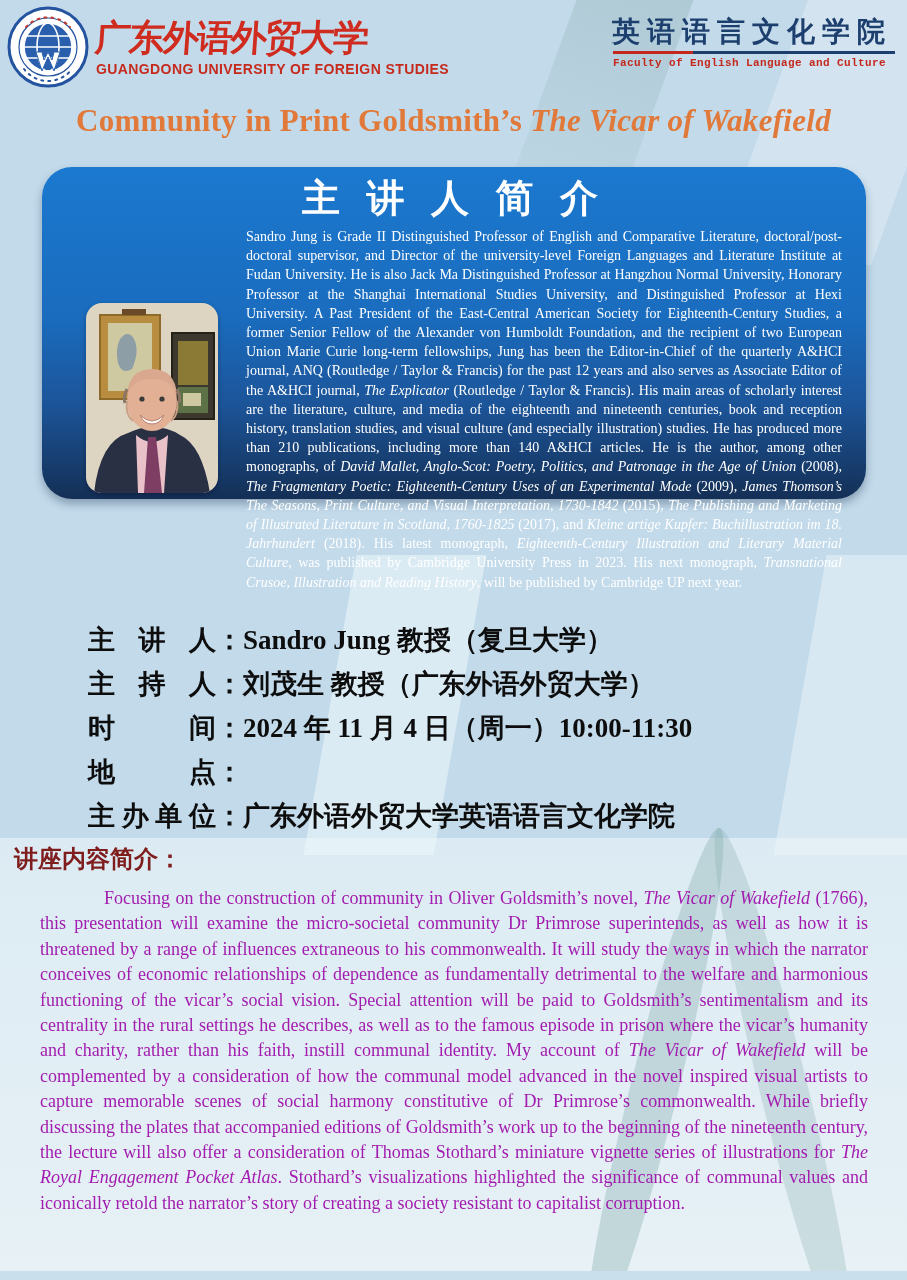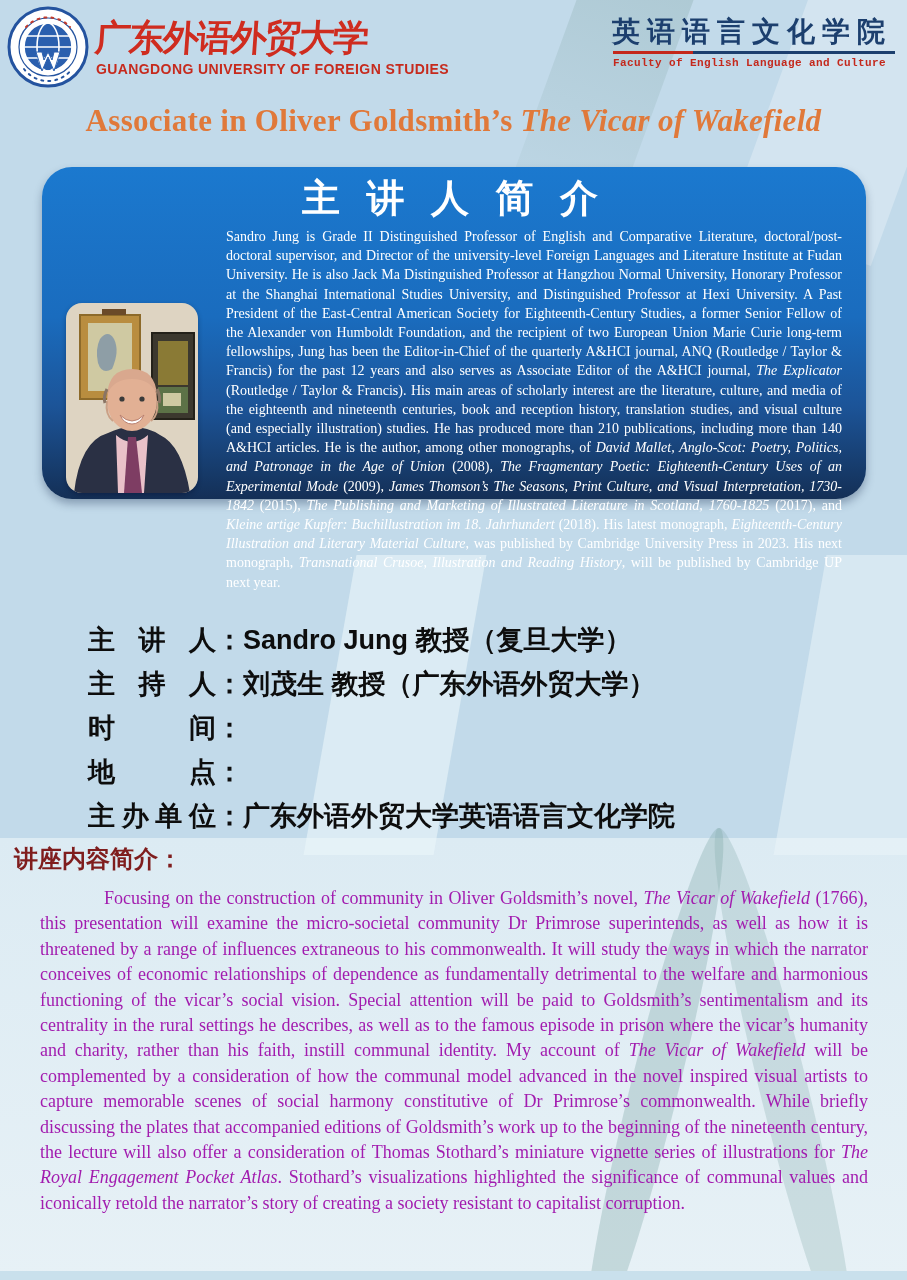--- a/index.html
+++ b/index.html
@@ -50,34 +50,34 @@
 
   
   #speaker-box{left:42px; top:167px; width:824px; height:332px;
     border-radius:30px;
     background:linear-gradient(180deg,#1b79cf 0%,#1a6cbe 45%,#1c5498 72%,#163a69 92%,#142f56 100%);
     box-shadow:0 5px 9px rgba(25,45,80,.35);
     color:#ffffff;}
   #speaker-heading{margin-top:6px; text-align:center;
     font-family:"Liberation Sans",sans-serif; font-size:38px; font-weight:bold;
     letter-spacing:8px; color:#ffffff;}
-  #speaker-body{display:flex; padding:3px 24px 0 24px;}
+  #speaker-body{display:flex; padding:3px 24px 0 44px;}
   #photo-col{flex:0 0 160px; position:relative;}
   #speaker-photo{position:absolute; left:0px; top:76px; width:132px; height:190px;
     border-radius:16px; overflow:hidden; box-shadow:0 2px 5px rgba(0,0,30,.3);}
   #bio{flex:1; font-size:14px; line-height:19.2px; text-align:justify;}
   #bio .it{font-style:italic;}
 
   
   #details{left:88px; top:614px; width:780px;
     font-family:"Liberation Sans",sans-serif; font-weight:bold; font-size:27px; color:#0d0d0d;}
   .detail-row{height:44px; display:flex; align-items:flex-end; white-space:nowrap;}
   .detail-label{display:inline-block; width:128px; text-align:justify; text-align-last:justify;}
   .detail-colon{display:inline-block;}
-  .detail-value{display:inline-block; font-family:Liberation Sans, sans-serif;}
+  .detail-value{display:inline-block; font-family:Liberation Serif, serif;}
 
   
   #abstract-heading{left:14px; top:843px; font-family:"Liberation Sans",sans-serif;
     font-size:24px; font-weight:bold; color:#7f1d1d;}
   #abstract-text{left:40px; top:886px; width:828px;
     font-size:18px; line-height:25.4px; text-align:justify; text-indent:64px; color:#a21caf;}
   #abstract-text .it{font-style:italic;}
 </style>
 </head>
 <body>
@@ -113,21 +113,21 @@
       </g>
       <path d="M30 47 L36 66 L42 52 L48 66 L54 47 L48 47 L46 55 L42 47 L38 55 L36 47 Z" fill="#ffffff" stroke="#2a5fae" stroke-width="1"></path>
     </svg>
   </div>
   <div class="z" id="uni-cn">广东外语外贸大学</div>
   <div class="z" id="uni-en">GUANGDONG UNIVERSITY OF FOREIGN STUDIES</div>
   <div class="z" id="fac-cn">英语语言文化学院</div>
   <div class="z" id="fac-rule"></div>
   <div class="z" id="fac-en">Faculty of English Language and Culture</div>
 
-  <div class="z" id="lecture-title"><span>Associate in Oliver Goldsmith’s </span><span class="it">The Vicar of Wakefield</span></div>
+  <div class="z" id="lecture-title"><span>Community in Print Goldsmith’s </span><span class="it">The Vicar of Wakefield</span></div>
 
   <div class="z" id="speaker-box">
     <div id="speaker-heading">主 讲 人 简 介</div>
     <div id="speaker-body">
       <div id="photo-col">
         <div id="speaker-photo">
           <svg width="132" height="190" viewBox="0 0 132 190">
             <rect width="132" height="190" fill="#ded4c2"></rect>
             <rect x="14" y="12" width="60" height="84" fill="#b98d3f" stroke="#8d6a2a" stroke-width="2"></rect>
             <rect x="22" y="20" width="44" height="68" fill="#cfc9a2"></rect>
@@ -161,20 +161,21 @@
         <span class="detail-value">Sandro Jung 教授（复旦大学）</span>
     </div>
     <div class="detail-row">
       <span class="detail-label">主持人</span>
         <span class="detail-colon">：</span>
         <span class="detail-value">刘茂生 教授（广东外语外贸大学）</span>
     </div>
     <div class="detail-row">
       <span class="detail-label">时间</span>
         <span class="detail-colon">：</span>
+        <span class="detail-value">2024 年 11 月 4 日（周一）10:00-11:30</span>
     </div>
     <div class="detail-row">
       <span class="detail-label">地点</span>
         <span class="detail-colon">：</span>
     </div>
     <div class="detail-row">
       <span class="detail-label">主办单位</span>
         <span class="detail-colon">：</span>
         <span class="detail-value">广东外语外贸大学英语语言文化学院</span>
     </div>

